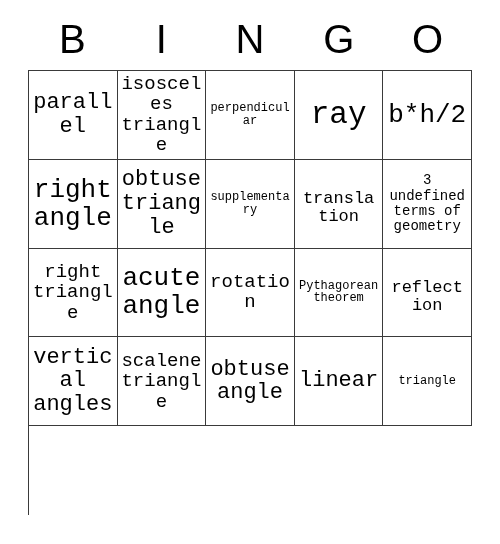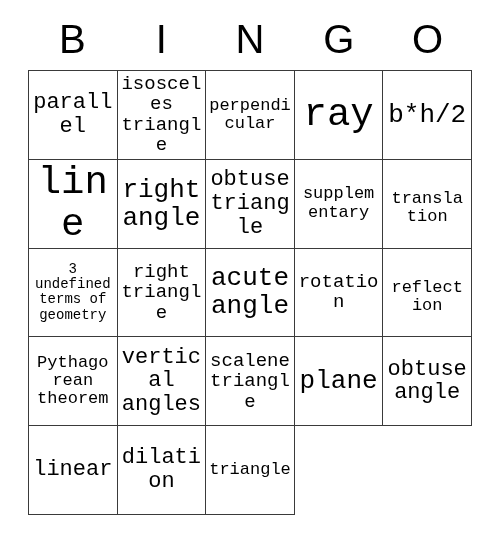--- a/index.html
+++ b/index.html
@@ -77,27 +77,27 @@
     width: 100%;
     text-align: center;
     line-height: 1.08;
     font-family: Liberation Mono, monospace;
     color: #000000;
     word-wrap: break-word;
     white-space: pre-line;
   }
 
   
-  .fs-xxl .cell-text { font-size: 39px; }
+  .fs-xxl .cell-text { font-size: 31px; }
   .fs-xl  .cell-text { font-size: 26px; }
   .fs-lg  .cell-text { font-size: 22px; }
   .fs-md  .cell-text { font-size: 19px; }
   .fs-sm  .cell-text { font-size: 17px; margin-top: 9px; }
   .fs-xs  .cell-text { font-size: 14px; }
-  .fs-xxs .cell-text { font-size: 17px; }
+  .fs-xxs .cell-text { font-size: 12px; }
 </style>
 </head>
 <body>
 
 <div id="bingo-card">
 
   <div id="header-row">
     <div class="header-letter">B</div>
     <div class="header-letter">I</div>
     <div class="header-letter">N</div>
@@ -117,23 +117,20 @@
     <div class="cell fs-xxs">
         <span class="cell-text">perpendicular</span>
       </div>
     <div class="cell fs-xxl">
         <span class="cell-text">ray</span>
       </div>
     <div class="cell fs-xl">
         <span class="cell-text">b*h/2</span>
       </div>
 
-    <div class="cell fs-xxl">
-        <span class="cell-text">line</span>
-      </div>
     <div class="cell fs-xl">
         <span class="cell-text">right
 angle</span>
       </div>
     <div class="cell fs-lg">
         <span class="cell-text">obtuse
 triangle</span>
       </div>
     <div class="cell fs-xxs">
         <span class="cell-text">supplementary</span>
@@ -153,47 +150,41 @@
 triangle</span>
       </div>
     <div class="cell fs-xl">
         <span class="cell-text">acute
 angle</span>
       </div>
 
     <div class="cell fs-md">
         <span class="cell-text">rotation</span>
       </div>
-    <div class="cell fs-sm">
-        <span class="cell-text">reflection</span>
-      </div>
     <div class="cell fs-xxs">
         <span class="cell-text">Pythagorean
 theorem</span>
+      </div>
+    <div class="cell fs-sm">
+        <span class="cell-text">reflection</span>
       </div>
     <div class="cell fs-lg">
         <span class="cell-text">vertical
 angles</span>
       </div>
     <div class="cell fs-md">
         <span class="cell-text">scalene
 triangle</span>
       </div>
 
-    <div class="cell fs-xl">
-        <span class="cell-text">plane</span>
-      </div>
     <div class="cell fs-lg">
         <span class="cell-text">obtuse
 angle</span>
       </div>
     <div class="cell fs-lg">
         <span class="cell-text">linear</span>
-      </div>
-    <div class="cell fs-lg">
-        <span class="cell-text">dilation</span>
       </div>
     <div class="cell fs-xxs">
         <span class="cell-text">triangle</span>
       </div>
 
   </div>
 </div>
 
 </body></html>

